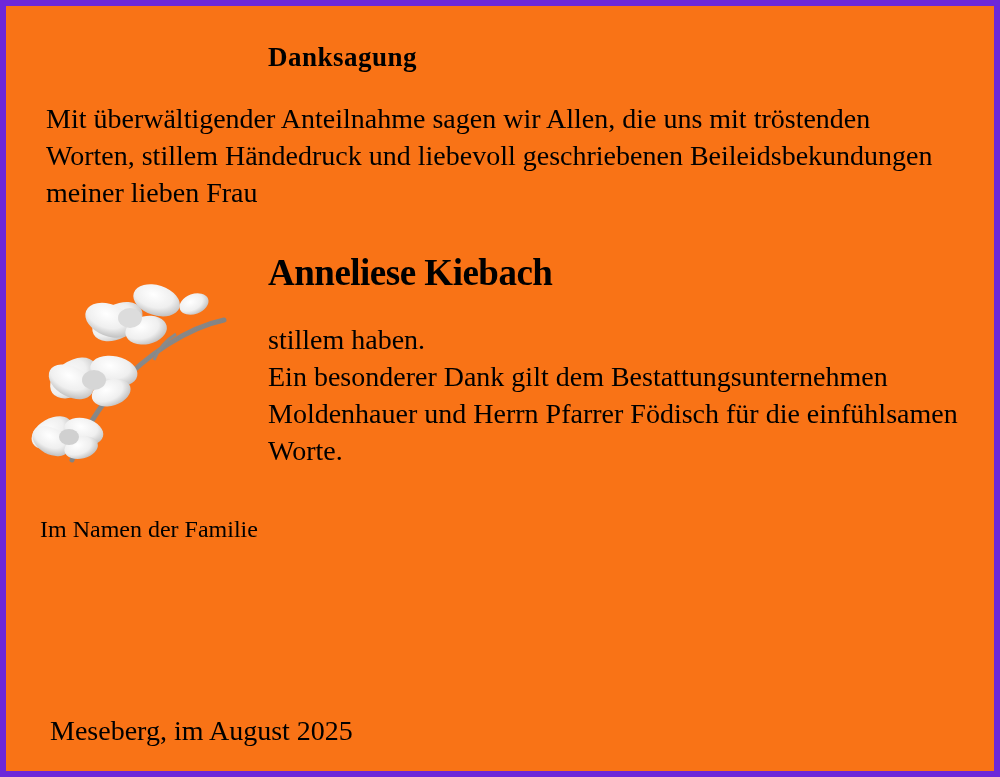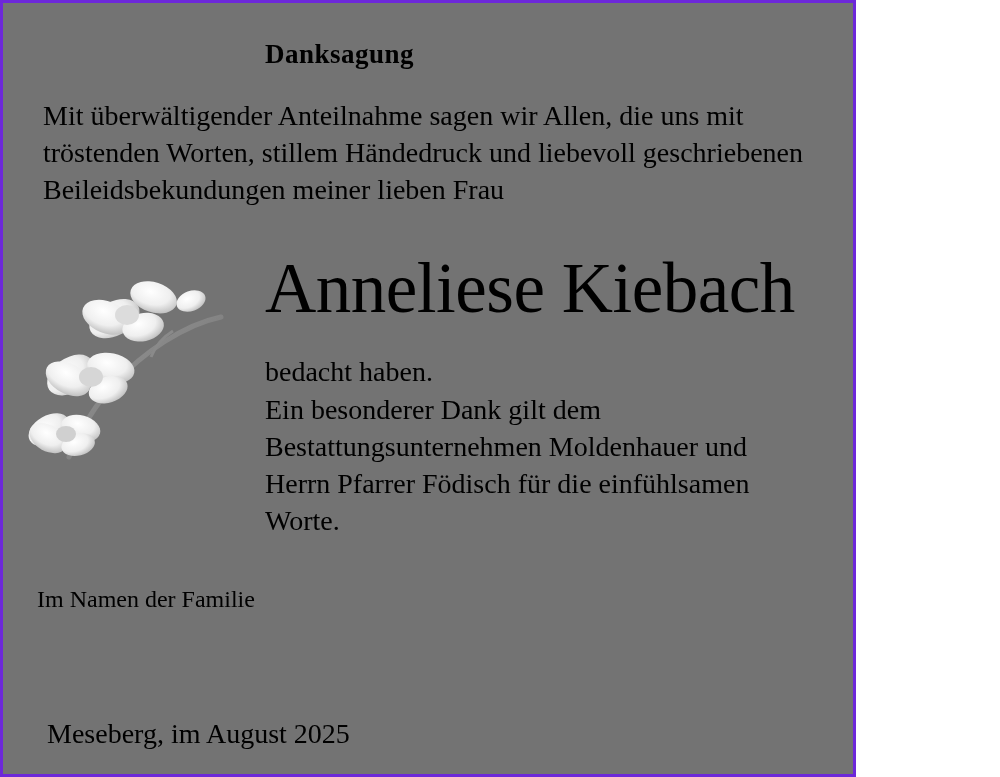--- a/index.html
+++ b/index.html
@@ -10,24 +10,24 @@
   body {
     width: 1000px;
     height: 777px;
     font-family: "Liberation Serif", serif;
     color: #000000;
     overflow: hidden;
   }
   .notice {
     position: relative;
     box-sizing: border-box;
-    width: 856px;
+    width: 1000px;
     height: 777px;
-    border: 3px solid #6d28d9;
-    background: #737373;
+    border: 6px solid #6d28d9;
+    background: #f97316;
   }
   .inner {
     position: relative;
     box-sizing: border-box;
     width: 100%;
     height: 100%;
     padding: 30px 34px 22px 34px;
   }
   .headline {
     font-family: "Liberation Serif", serif;
@@ -40,22 +40,22 @@
   }
   .para-intro {
     font-size: 28px;
     line-height: 1.32;
     margin-left: 6px;
     margin-right: 10px;
   }
   .name-block {
     margin-top: 42px;
     margin-left: 228px;
-    font-size: 71px;
-    font-weight: normal;
+    font-size: 37px;
+    font-weight: bold;
     letter-spacing: -0.5px;
     line-height: 1.05;
     white-space: nowrap;
   }
   .body-block {
     margin-top: 28px;
     margin-left: 228px;
     font-size: 28px;
     line-height: 1.33;
   }
@@ -133,21 +133,21 @@
         <ellipse cx="-1" cy="1" rx="10" ry="8" fill="#d0d0d0"></ellipse>
       </g>
 
       <g transform="translate(168,36)">
         <ellipse cx="0" cy="0" rx="15" ry="10" fill="url(#petal)" transform="rotate(-20)"></ellipse>
       </g>
     </svg>
 
     <div class="name-block">Anneliese Kiebach</div>
 
-    <div class="body-block" style="white-space: pre-line;">bedacht haben.
+    <div class="body-block" style="white-space: pre-line;">stillem haben.
 Ein besonderer Dank gilt dem Bestattungsunternehmen Moldenhauer und Herrn Pfarrer Födisch für die einfühlsamen Worte.</div>
 
     <div class="family-block">
       <div>Im Namen der Familie</div>
     </div>
 
     <div class="place-line">Meseberg, im August 2025</div>
 
   </div>
 </div>

